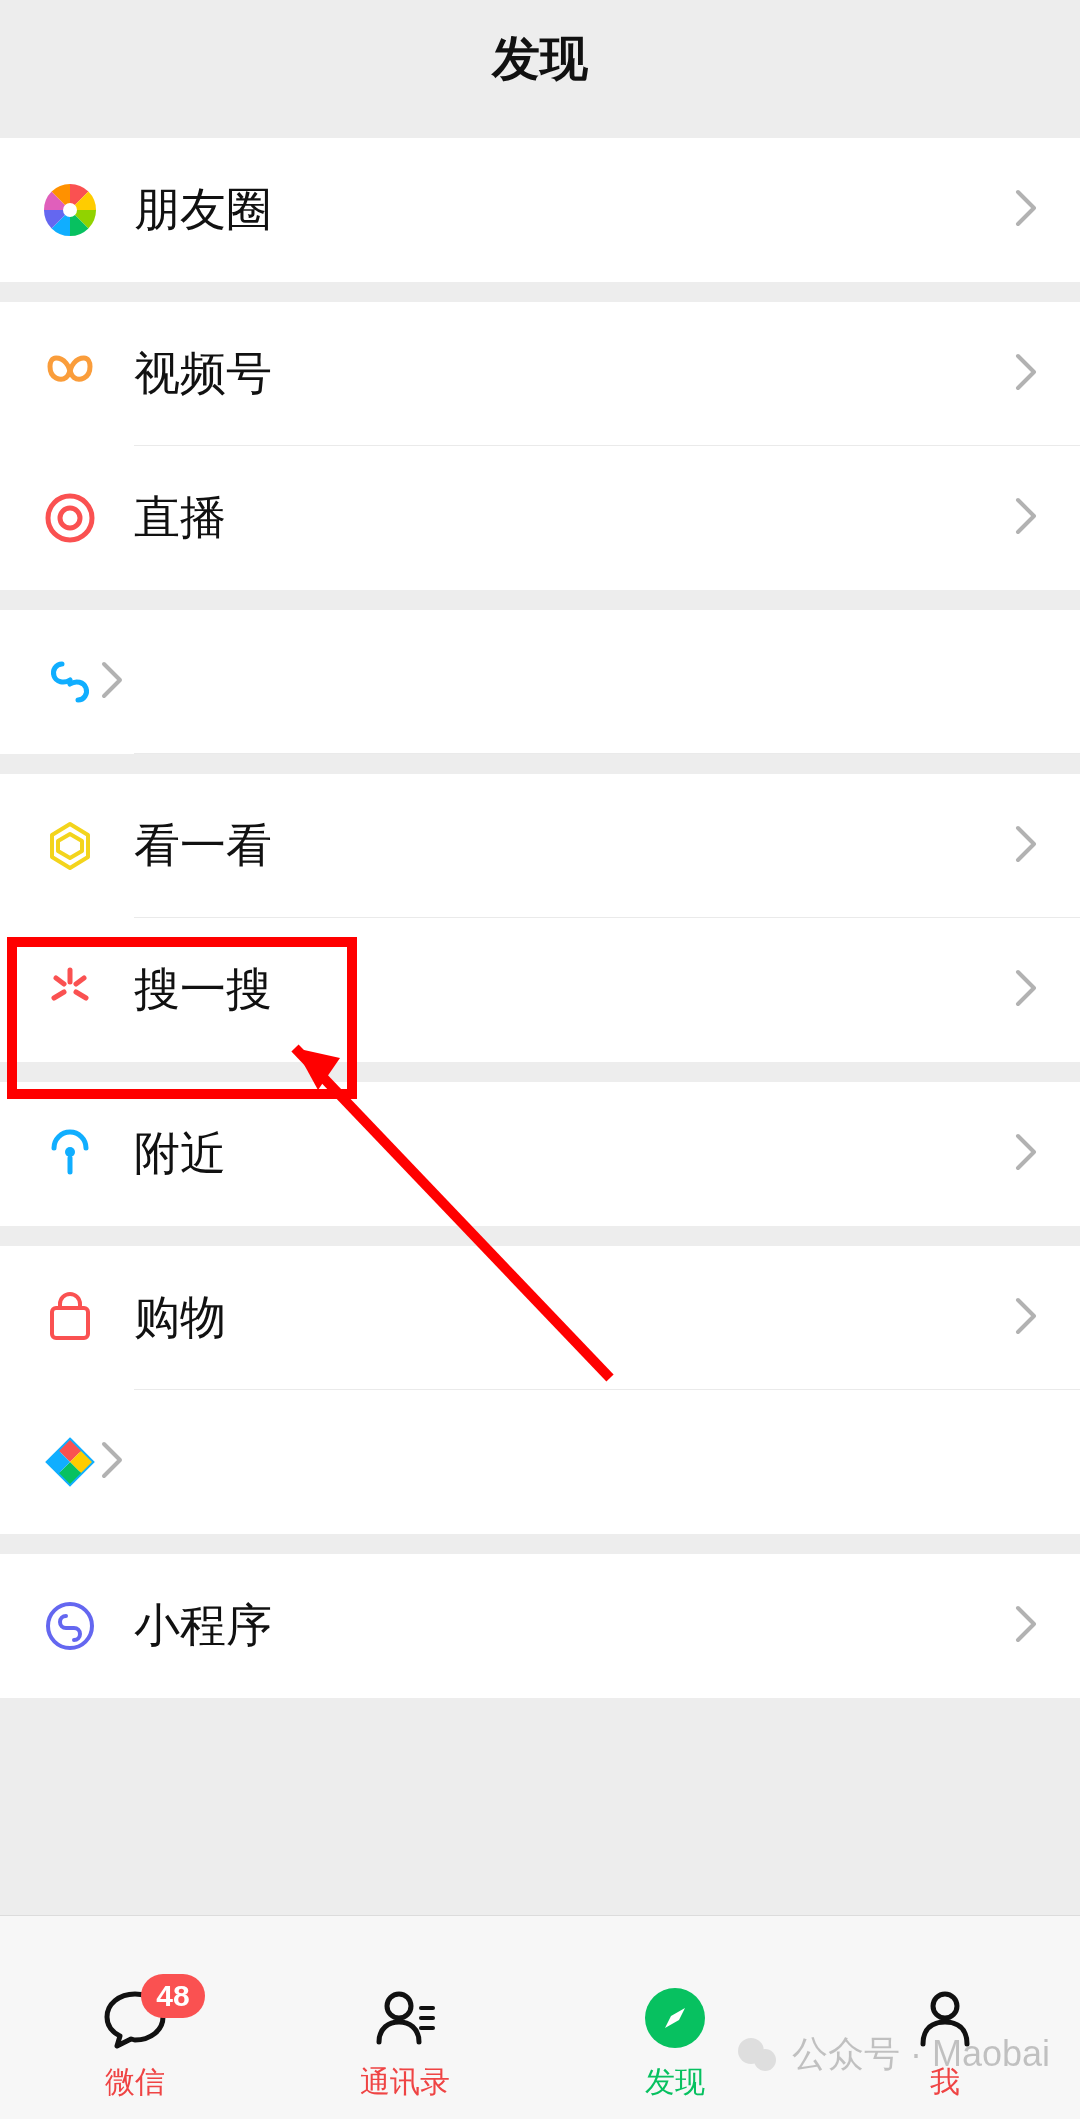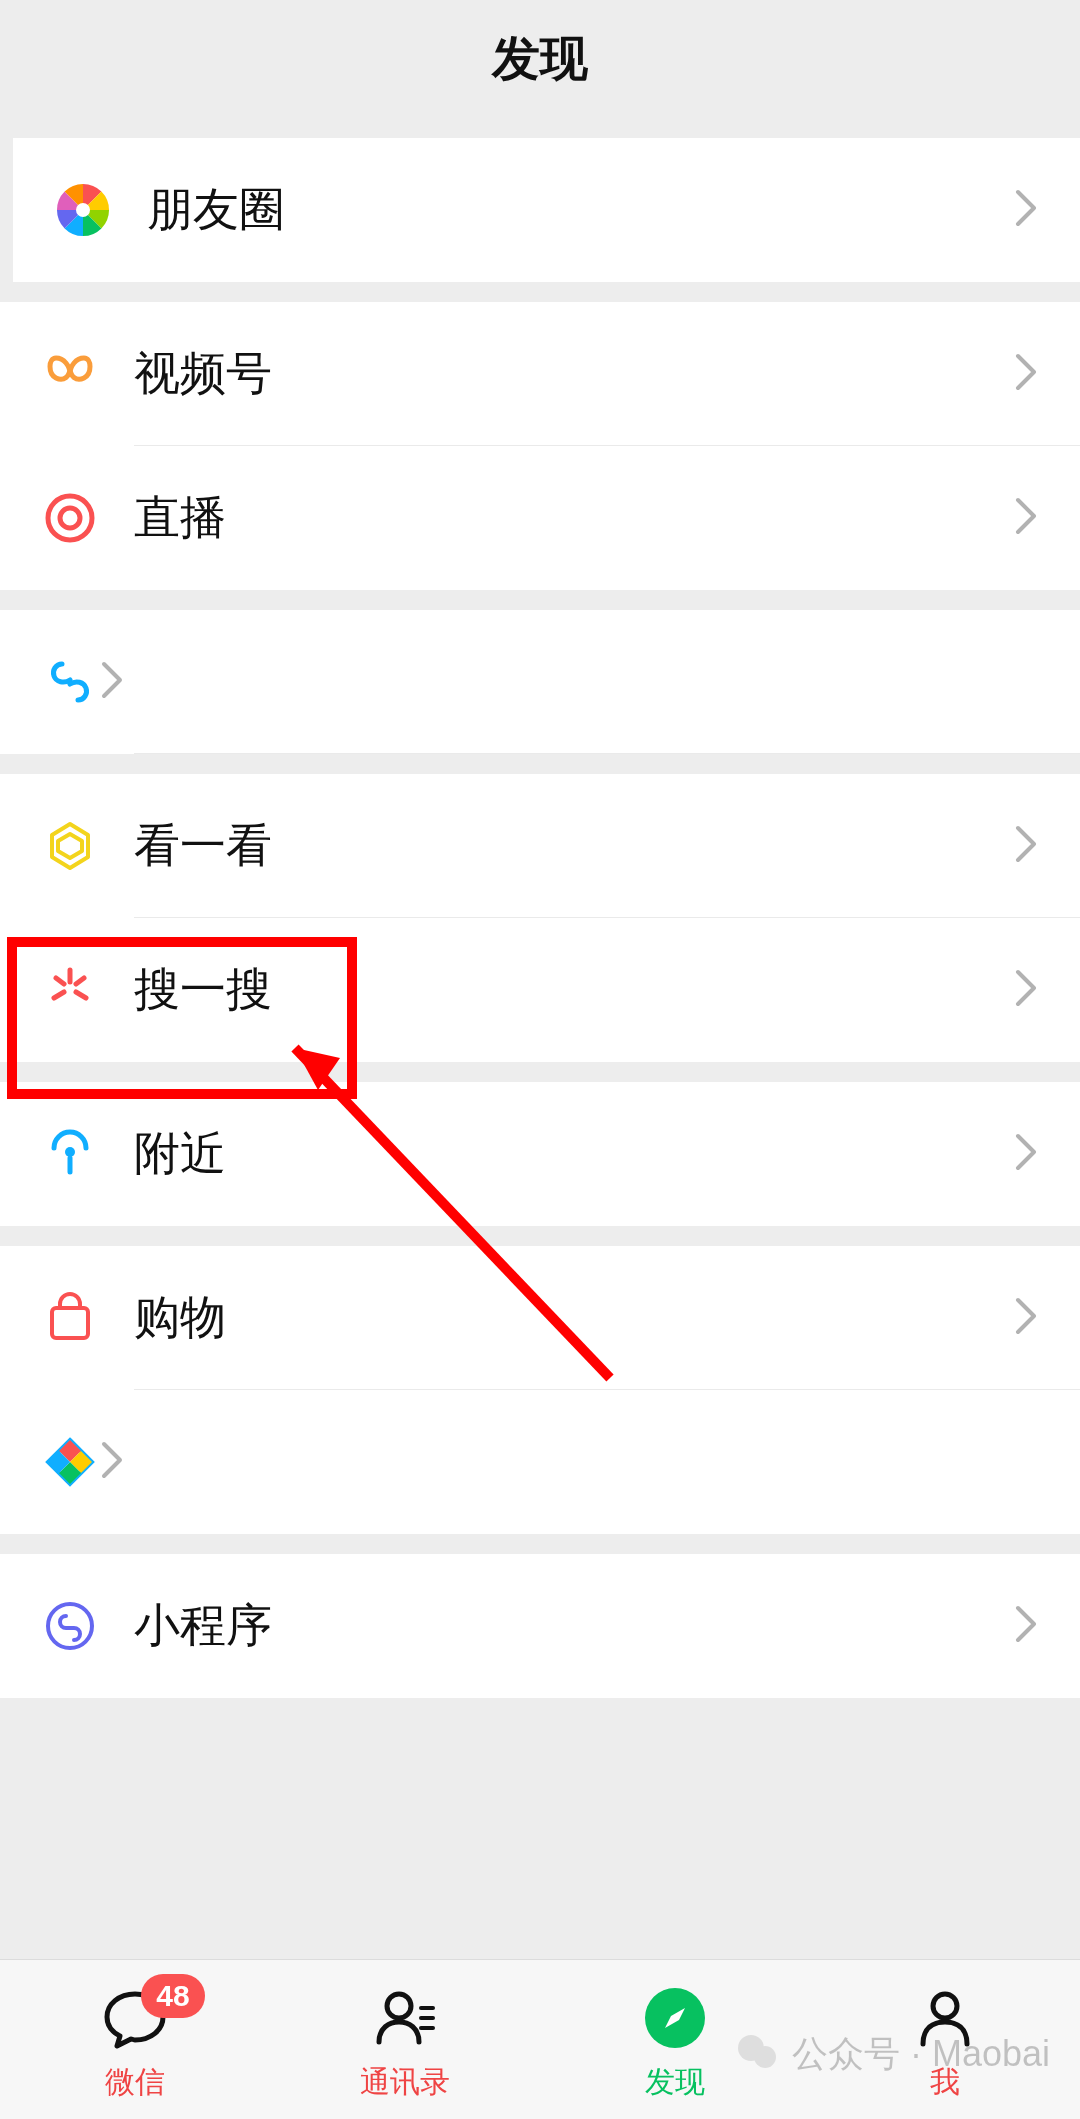--- a/index.html
+++ b/index.html
@@ -31,21 +31,21 @@
     top: 118px;
     left: 0;
     right: 0;
     bottom: 160px;
     overflow: hidden;
   }
   .group {
     margin-top: 20px;
     background: #fff;
   }
-  .group:first-child { margin-top: 20px; margin-left: 13px; }
+  .group:first-child { margin-top: 20px; }
 
   .row {
     display: flex;
     align-items: center;
     height: 144px;
     padding: 0 40px 0 42px;
     position: relative;
   }
   .row .icon {
     width: 56px;
@@ -77,21 +77,21 @@
   .overlay {
     position: absolute;
     inset: 0;
     pointer-events: none;
   }
 
   
   .tabbar {
     position: absolute;
     left: 0; right: 0; bottom: 0;
-    height: 160px;
+    height: 204px;
     background: #f7f7f7;
     border-top: 1px solid #dcdcdc;
     display: flex;
   }
   .tab {
     flex: 1 1 0;
     display: flex;
     flex-direction: column;
     align-items: center;
     justify-content: flex-end;
@@ -128,21 +128,21 @@
     justify-content: center;
     padding: 0 12px;
   }
 
   
   .watermark {
     position: absolute;
     right: 30px;
     bottom: 40px;
     display: flex;
-    align-items: flex-start;
+    align-items: flex-end;
     gap: 12px;
     color: rgba(0,0,0,0.22);
     font-size: 36px;
     pointer-events: none;
   }
   .watermark svg { opacity: 0.22; }
 </style>
 </head>
 <body>
 

